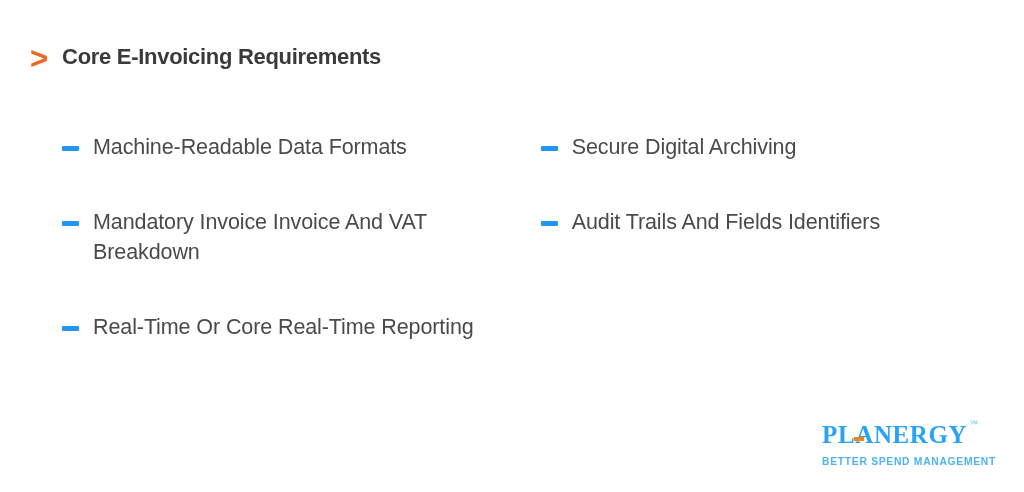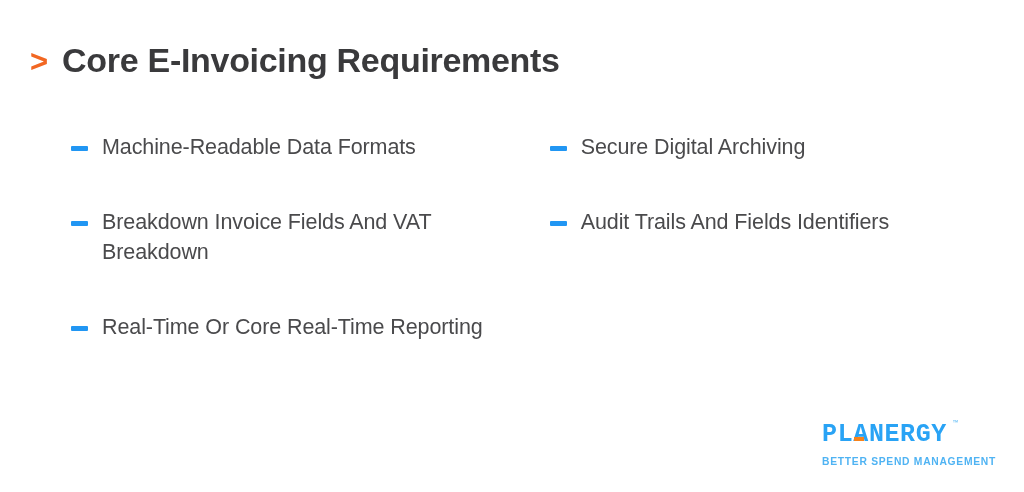--- a/index.html
+++ b/index.html
@@ -34,31 +34,31 @@
     color: #F26722;
     font-size: 31px;
     font-weight: bold;
     line-height: 1;
     display: block;
     transform: translateY(1px);
     font-family: "Liberation Sans", sans-serif;
   }
   .title-text {
     color: #3A3A3C;
-    font-size: 34px;
+    font-size: 22px;
     font-weight: bold;
     letter-spacing: -0.3px;
     line-height: 1.1;
     white-space: nowrap;
   }
 
   
   .columns {
     position: absolute;
-    left: 9px;
+    left: 0;
     top: 132px;
     width: 932px;
     display: flex;
   }
   .col {
     box-sizing: border-box;
   }
   .col-left {
     width: 560px;
     padding-left: 62px;
@@ -104,21 +104,21 @@
     user-select: none;
   }
   .logo-wordmark {
     position: relative;
     display: inline-block;
     color: #29A3F5;
     font-size: 25px;
     font-weight: bold;
     letter-spacing: 0.6px;
     line-height: 1;
-    font-family: Liberation Mono, monospace;
+    font-family: Liberation Serif, serif;
     margin-top: 48px;
   }
   .logo-tm {
     position: absolute;
     top: -2px;
     right: -11px;
     font-size: 8px;
     font-weight: bold;
     color: #7FC9F8;
     letter-spacing: 0;
@@ -155,21 +155,21 @@
 
     <div class="col col-left">
 
       <div class="bullet-item">
         <span class="bullet-dash"></span>
         <span class="bullet-text">Machine-Readable Data Formats</span>
       </div>
 
       <div class="bullet-item">
         <span class="bullet-dash"></span>
-        <span class="bullet-text">Breakdown Invoice Fields And VAT Breakdown</span>
+        <span class="bullet-text">Mandatory Invoice Invoice And VAT Breakdown</span>
       </div>
 
       <div class="bullet-item">
         <span class="bullet-dash"></span>
         <span class="bullet-text">Real-Time Or Core Real-Time Reporting</span>
       </div>
 
     </div>
 
     <div class="col col-right">

